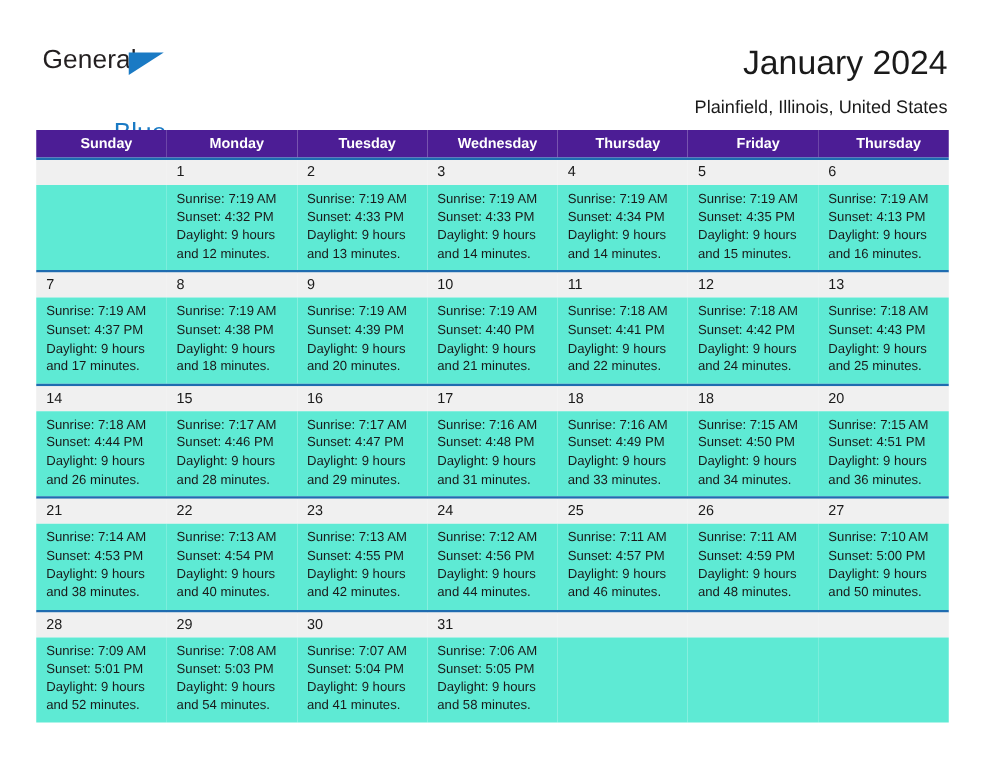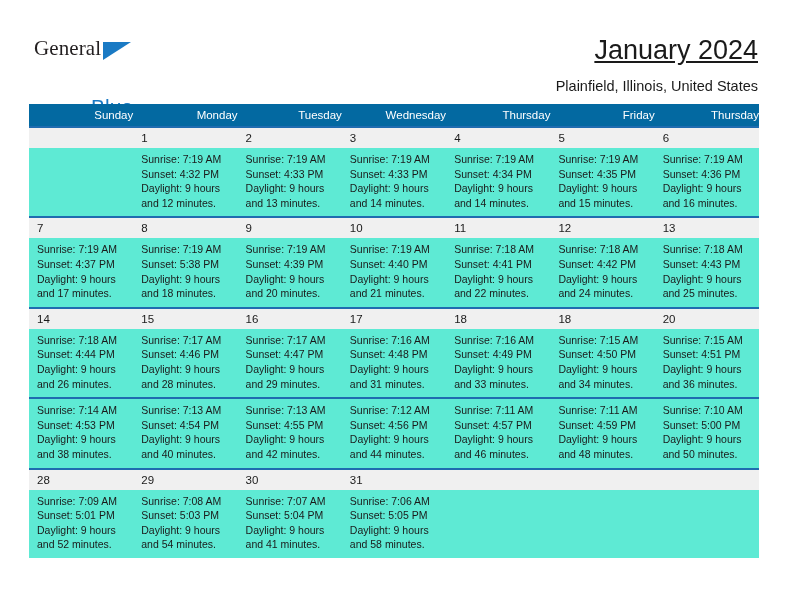--- a/index.html
+++ b/index.html
@@ -34,21 +34,21 @@
     width: 170px;
     height: 52px;
   }
   .logo-general {
     position: absolute;
     left: 0; top: 0;
     font-size: 21px;
     color: #231f20;
     letter-spacing: 0.1px;
     line-height: 24px;
-    font-family: Liberation Serif, serif;
+    font-family: Liberation Sans, sans-serif;
   }
   .logo-tri {
     position: absolute;
     left: 69px;
     top: 6px;
     width: 0; height: 0;
     border-left: 28px solid #1a7ac4;
     border-bottom: 18px solid transparent;
   }
   .logo-blue {
@@ -64,21 +64,20 @@
 
   .title {
     position: absolute;
     right: 34px;
     top: 34px;
     font-size: 27px;
     color: #1a1a1a;
     text-align: right;
     line-height: 32px;
     white-space: nowrap;
-    text-decoration: underline;
   }
   .subtitle {
     position: absolute;
     right: 34px;
     top: 78px;
     font-size: 14.5px;
     color: #1a1a1a;
     line-height: 17px;
     white-space: nowrap;
   }
@@ -86,25 +85,25 @@
   
   .calendar {
     position: absolute;
     left: 29px;
     top: 104px;
     width: 730px;
     border-collapse: collapse;
     table-layout: fixed;
   }
   .calendar th {
-    background: #0369a1;
+    background: #4c1d95;
     color: #ffffff;
     font-size: 11.5px;
-    font-weight: normal;
-    text-align: right;
+    font-weight: bold;
+    text-align: center;
     padding: 5px 0 5px 8px;
     height: 22px;
     border: none;
   }
   .calendar td {
     vertical-align: top;
     padding: 0;
     width: 104.3px;
     border: none;
   }
@@ -202,21 +201,21 @@
             <span class="ln">and 14 minutes.</span>
           </td>
           <td>
             <span class="ln">Sunrise: 7:19 AM</span>
             <span class="ln">Sunset: 4:35 PM</span>
             <span class="ln">Daylight: 9 hours</span>
             <span class="ln">and 15 minutes.</span>
           </td>
           <td>
             <span class="ln">Sunrise: 7:19 AM</span>
-            <span class="ln">Sunset: 4:36 PM</span>
+            <span class="ln">Sunset: 4:13 PM</span>
             <span class="ln">Daylight: 9 hours</span>
             <span class="ln">and 16 minutes.</span>
           </td>
         </tr>
         <tr class="wk-sep">
           <td colspan="7"></td>
         </tr>
         <tr class="daynum-row">
           <td>7</td>
           <td>8</td>
@@ -228,21 +227,21 @@
         </tr>
         <tr class="info-row">
           <td>
             <span class="ln">Sunrise: 7:19 AM</span>
             <span class="ln">Sunset: 4:37 PM</span>
             <span class="ln">Daylight: 9 hours</span>
             <span class="ln">and 17 minutes.</span>
           </td>
           <td>
             <span class="ln">Sunrise: 7:19 AM</span>
-            <span class="ln">Sunset: 5:38 PM</span>
+            <span class="ln">Sunset: 4:38 PM</span>
             <span class="ln">Daylight: 9 hours</span>
             <span class="ln">and 18 minutes.</span>
           </td>
           <td>
             <span class="ln">Sunrise: 7:19 AM</span>
             <span class="ln">Sunset: 4:39 PM</span>
             <span class="ln">Daylight: 9 hours</span>
             <span class="ln">and 20 minutes.</span>
           </td>
           <td>
@@ -322,20 +321,29 @@
           <td>
             <span class="ln">Sunrise: 7:15 AM</span>
             <span class="ln">Sunset: 4:51 PM</span>
             <span class="ln">Daylight: 9 hours</span>
             <span class="ln">and 36 minutes.</span>
           </td>
         </tr>
         <tr class="wk-sep">
           <td colspan="7"></td>
         </tr>
+        <tr class="daynum-row">
+          <td>21</td>
+          <td>22</td>
+          <td>23</td>
+          <td>24</td>
+          <td>25</td>
+          <td>26</td>
+          <td>27</td>
+        </tr>
         <tr class="info-row">
           <td>
             <span class="ln">Sunrise: 7:14 AM</span>
             <span class="ln">Sunset: 4:53 PM</span>
             <span class="ln">Daylight: 9 hours</span>
             <span class="ln">and 38 minutes.</span>
           </td>
           <td>
             <span class="ln">Sunrise: 7:13 AM</span>
             <span class="ln">Sunset: 4:54 PM</span>

